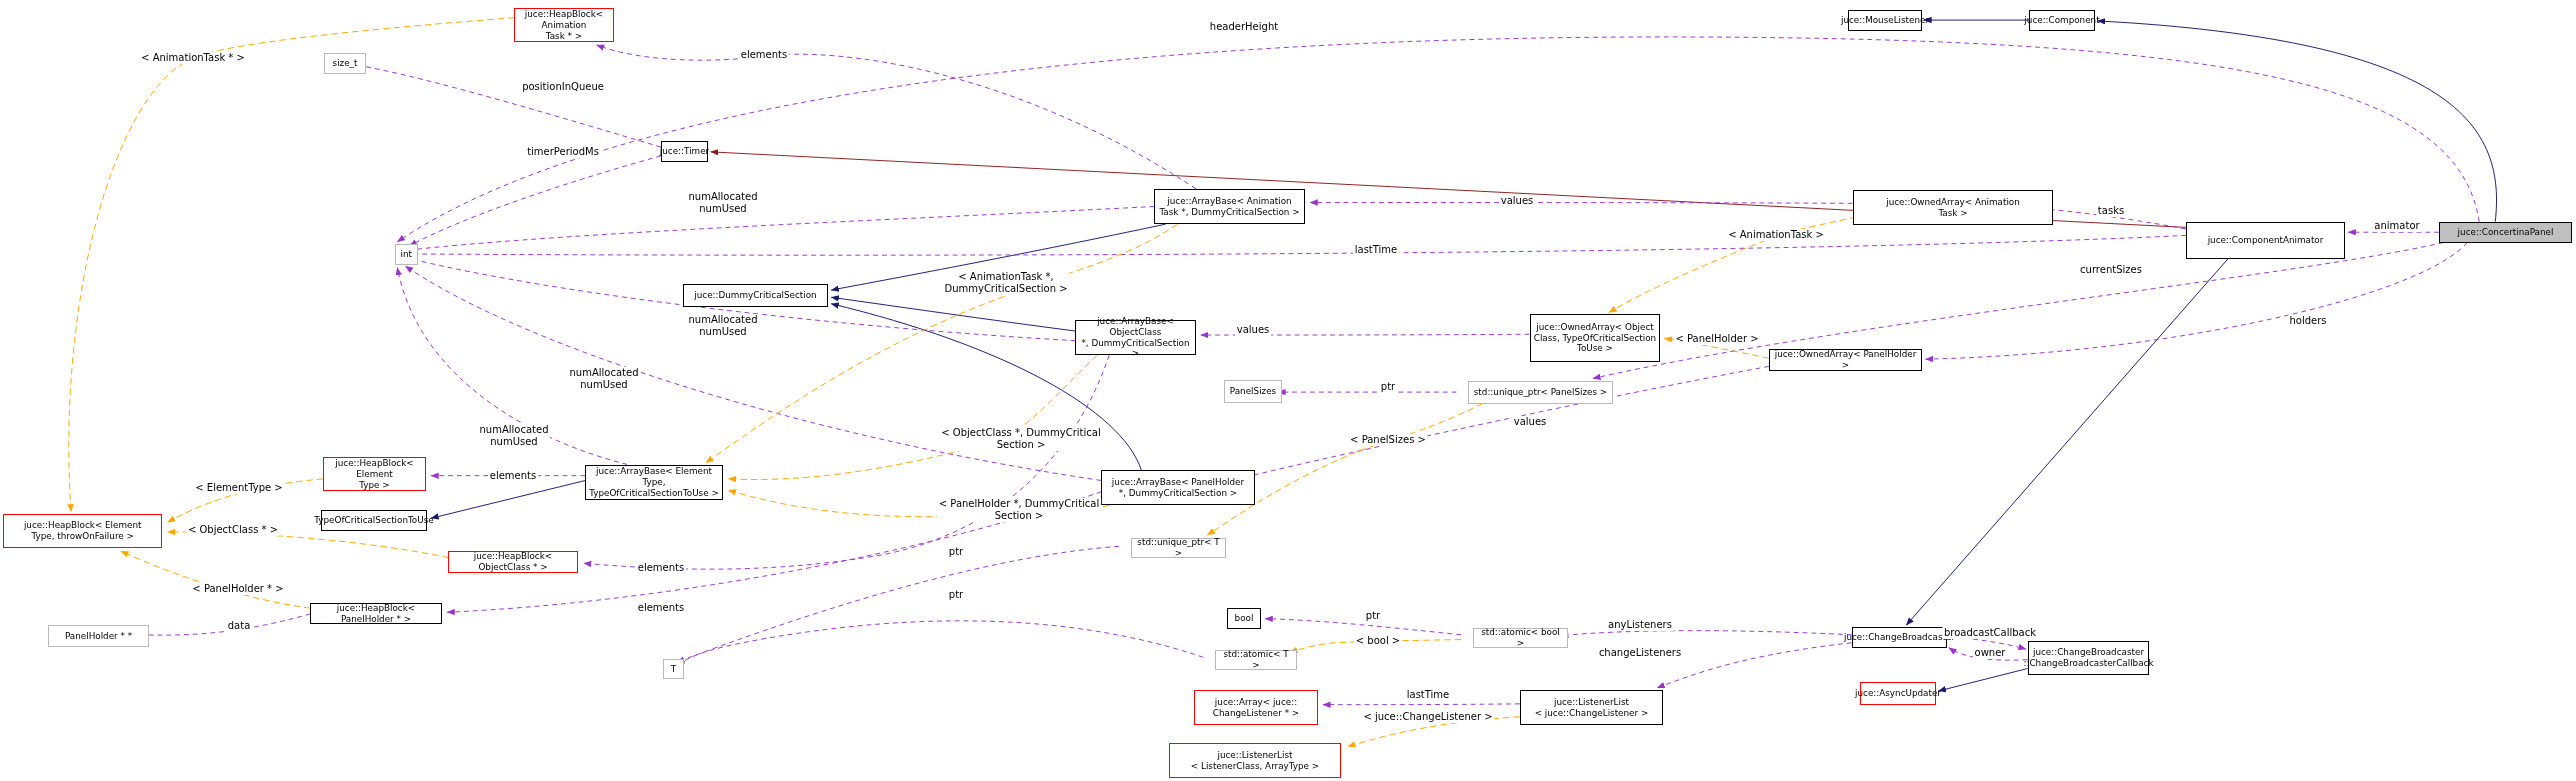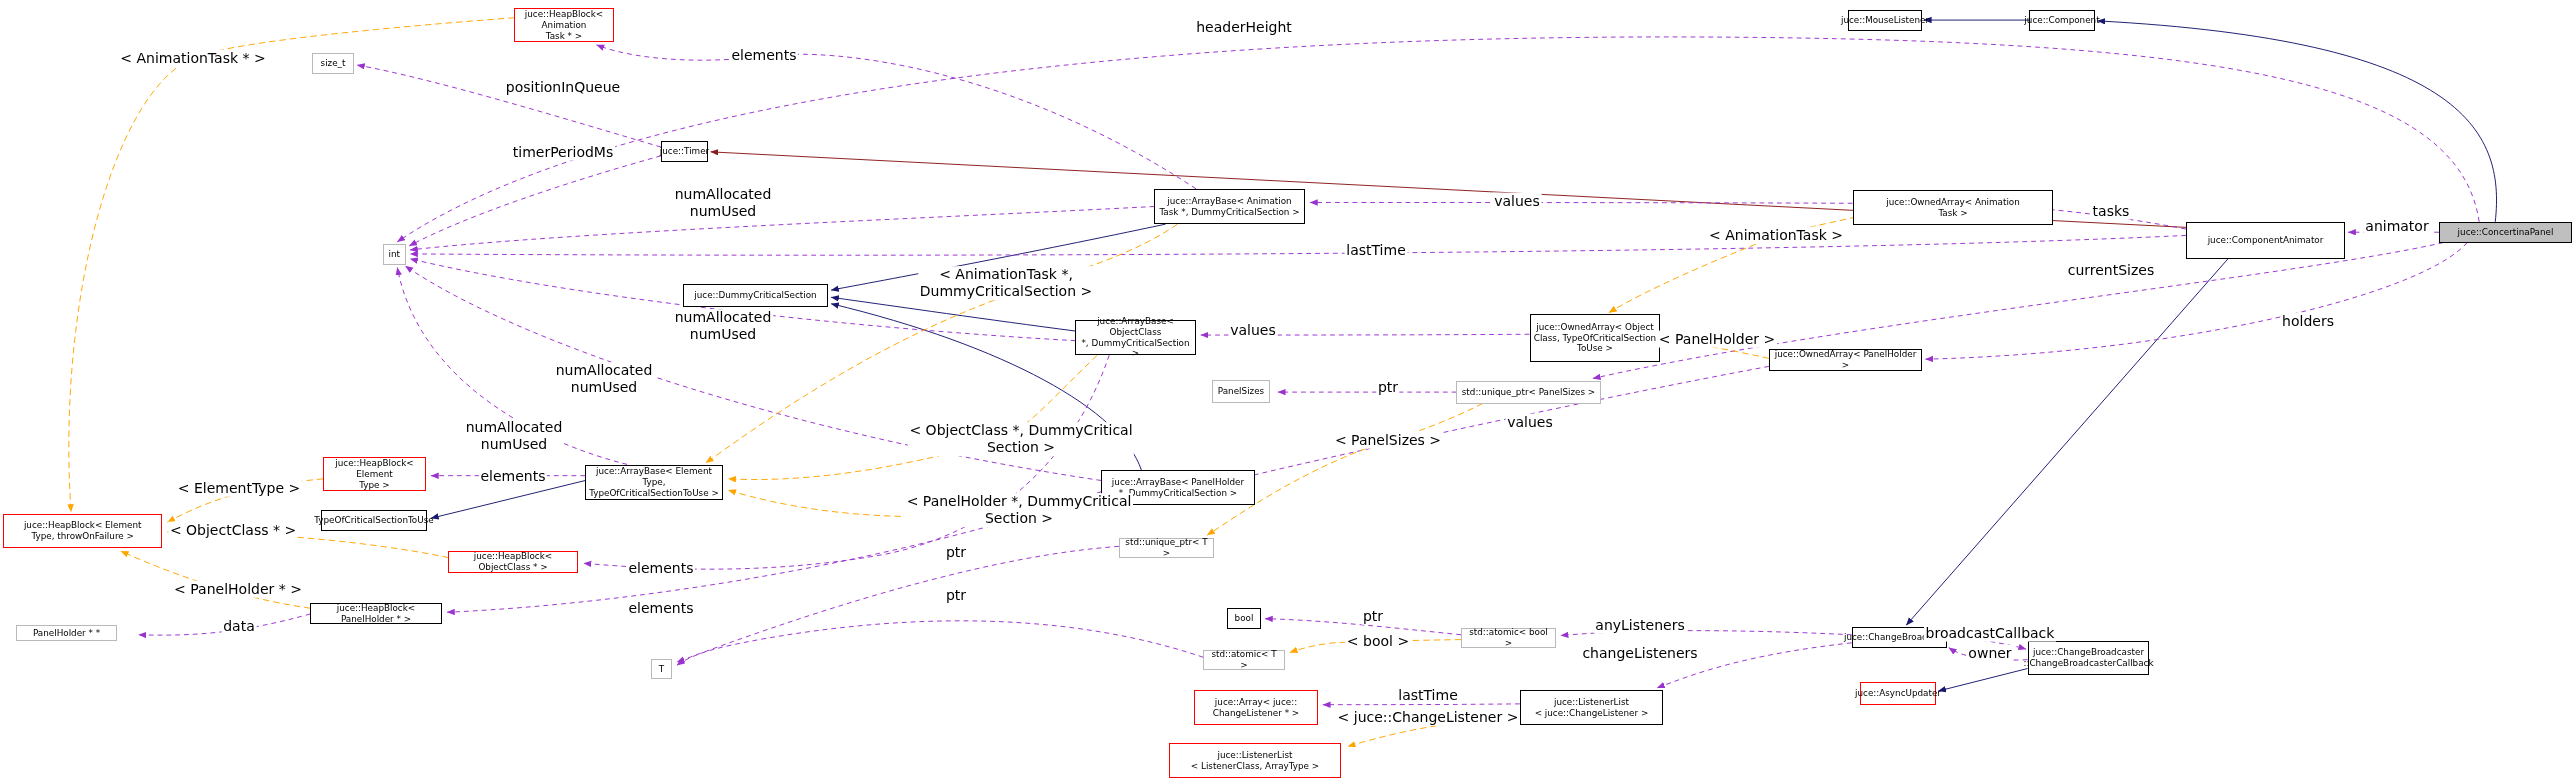--- a/index.html
+++ b/index.html
@@ -2,24 +2,24 @@
 <html style="font-size:13px"><head>
 <meta charset="utf-8">
 <style>
   html,body{margin:0;padding:0;background:#ffffff;}
   #canvas{position:relative;width:2576px;height:781px;background:#ffffff;overflow:hidden;
           font-family:"DejaVu Sans","Liberation Sans",sans-serif;}
   #edges{position:absolute;left:0;top:0;width:2576px;height:781px;}
   .node{position:absolute;box-sizing:border-box;display:flex;align-items:center;justify-content:center;
         text-align:center;background:#ffffff;border:0.8px solid #000000;color:#000;
         font-size:8.8px;line-height:1.25;white-space:pre-line;padding:0.8px 2.4px;z-index:2;}
-  .node.external{border-color:#b9b9b9;}
+  .node.external{border-color:#b9b9b9;margin-left:12px;}
   .node.truncated{border-color:#ff0000;}
   .node.focus{background:#bfbfbf;}
-  .elabel{position:absolute;transform:translate(-50%,-50%);font-size:14px;line-height:1.2;color:#000;
+  .elabel{position:absolute;transform:translate(-50%,-50%);font-size:10px;line-height:1.2;color:#000;
           background:#ffffff;padding:0 1.6px;text-align:center;white-space:pre-line;z-index:3;}
 </style>
 </head>
 <body>
 
 <div id="canvas">
 
   <svg id="edges" width="2576" height="781" viewBox="0 0 3205 972" xmlns="http://www.w3.org/2000/svg">
     <defs>
       <marker id="ah-navy" markerWidth="11" markerHeight="9" refX="9.5" refY="4" orient="auto" markerUnits="userSpaceOnUse">
@@ -122,21 +122,21 @@
   <div class="node external" style="left:1212px;top:380px;width:58px;height:22.5px">PanelSizes</div>
   <div class="node external" style="left:1456px;top:381px;width:145px;height:22.5px">std::unique_ptr&lt; PanelSizes &gt;</div>
   <div class="node truncated" style="left:323px;top:457px;width:103px;height:34px">juce::HeapBlock&lt; Element
 Type &gt;</div>
   <div class="node" style="left:585px;top:465px;width:138px;height:35px">juce::ArrayBase&lt; Element
 Type, TypeOfCriticalSectionToUse &gt;</div>
   <div class="node" style="left:321px;top:510px;width:106px;height:21px">TypeOfCriticalSectionToUse</div>
   <div class="node truncated" style="left:3.2px;top:514px;width:159px;height:34px">juce::HeapBlock&lt; Element
 Type, throwOnFailure &gt;</div>
   <div class="node truncated" style="left:448px;top:551px;width:130px;height:22px">juce::HeapBlock&lt; ObjectClass * &gt;</div>
-  <div class="node external" style="left:16px;top:625px;width:101px;height:16px">PanelHolder * *</div>
+  <div class="node external" style="left:36px;top:625px;width:101px;height:22px">PanelHolder * *</div>
   <div class="node" style="left:310px;top:603px;width:132px;height:21px">juce::HeapBlock&lt; PanelHolder * &gt;</div>
   <div class="node" style="left:1101px;top:470px;width:154px;height:35px">juce::ArrayBase&lt; PanelHolder
 *, DummyCriticalSection &gt;</div>
   <div class="node external" style="left:1119px;top:538px;width:95px;height:20px">std::unique_ptr&lt; T &gt;</div>
   <div class="node external" style="left:651px;top:659px;width:21px;height:20px">T</div>
   <div class="node" style="left:1227px;top:608px;width:34px;height:21px">bool</div>
   <div class="node external" style="left:1461px;top:628px;width:95px;height:20px">std::atomic&lt; bool &gt;</div>
   <div class="node external" style="left:1203px;top:650px;width:82px;height:20px">std::atomic&lt; T &gt;</div>
   <div class="node truncated" style="left:1194px;top:690px;width:124px;height:35px">juce::Array&lt; juce::
 ChangeListener * &gt;</div>

